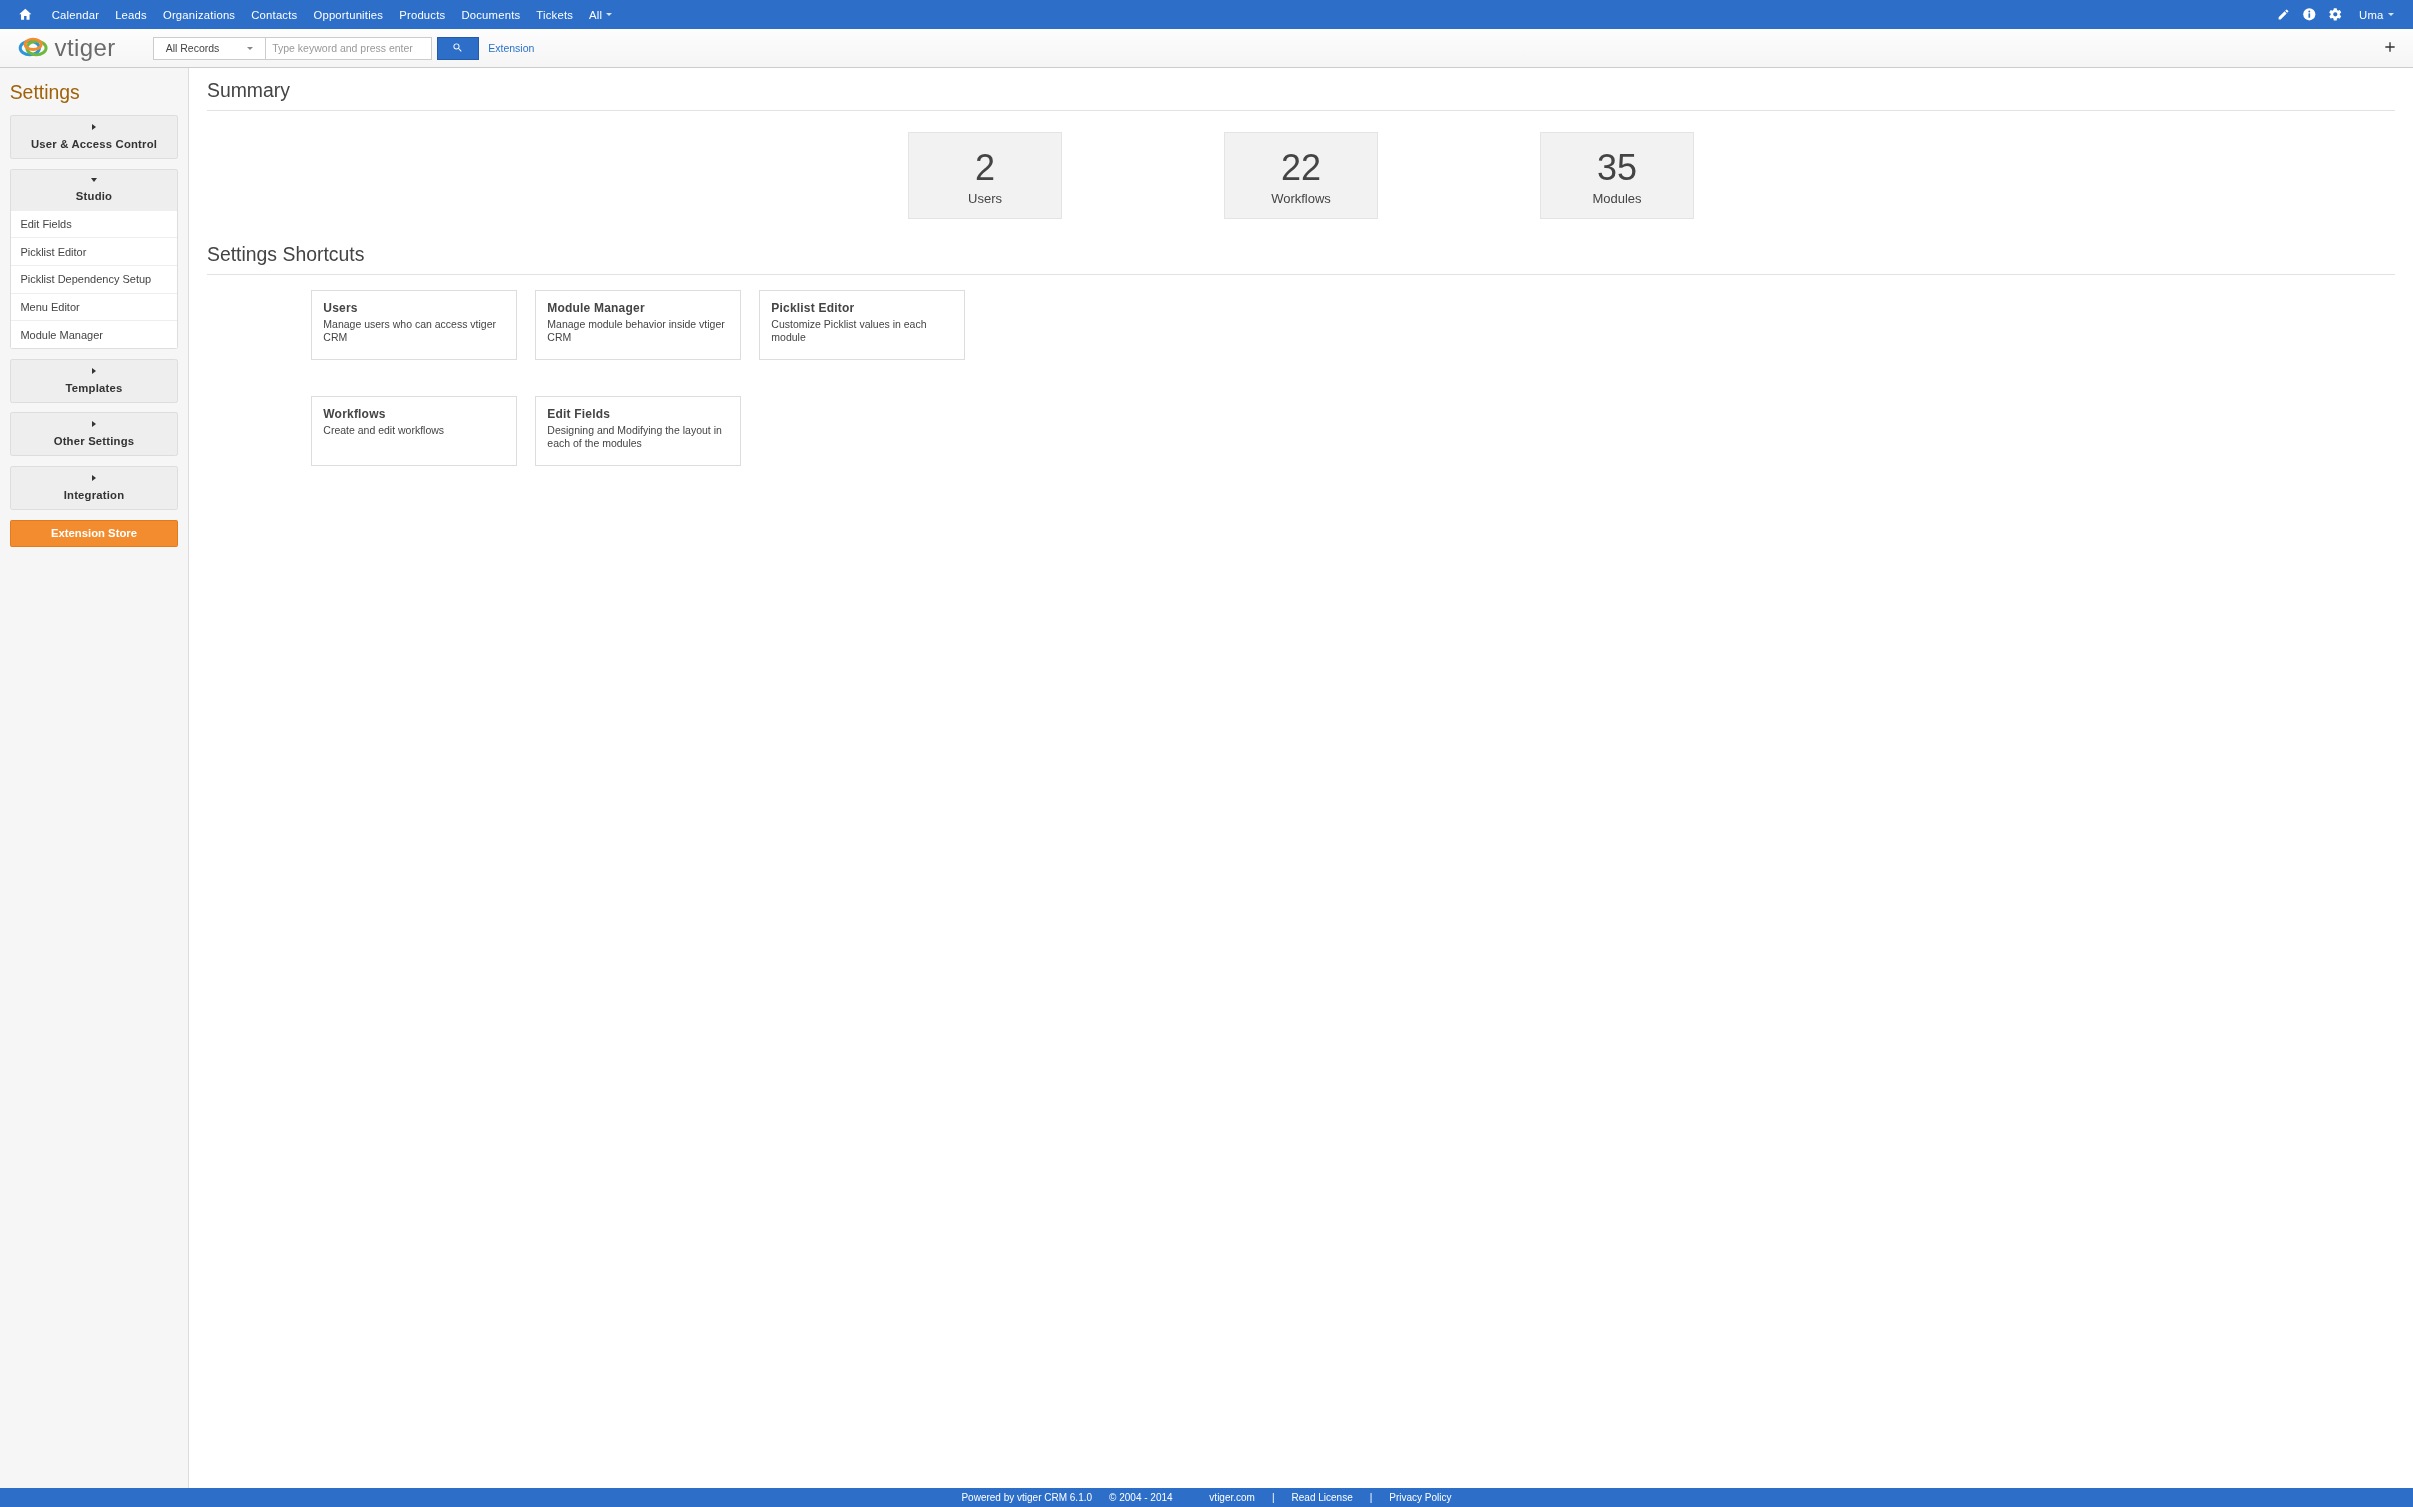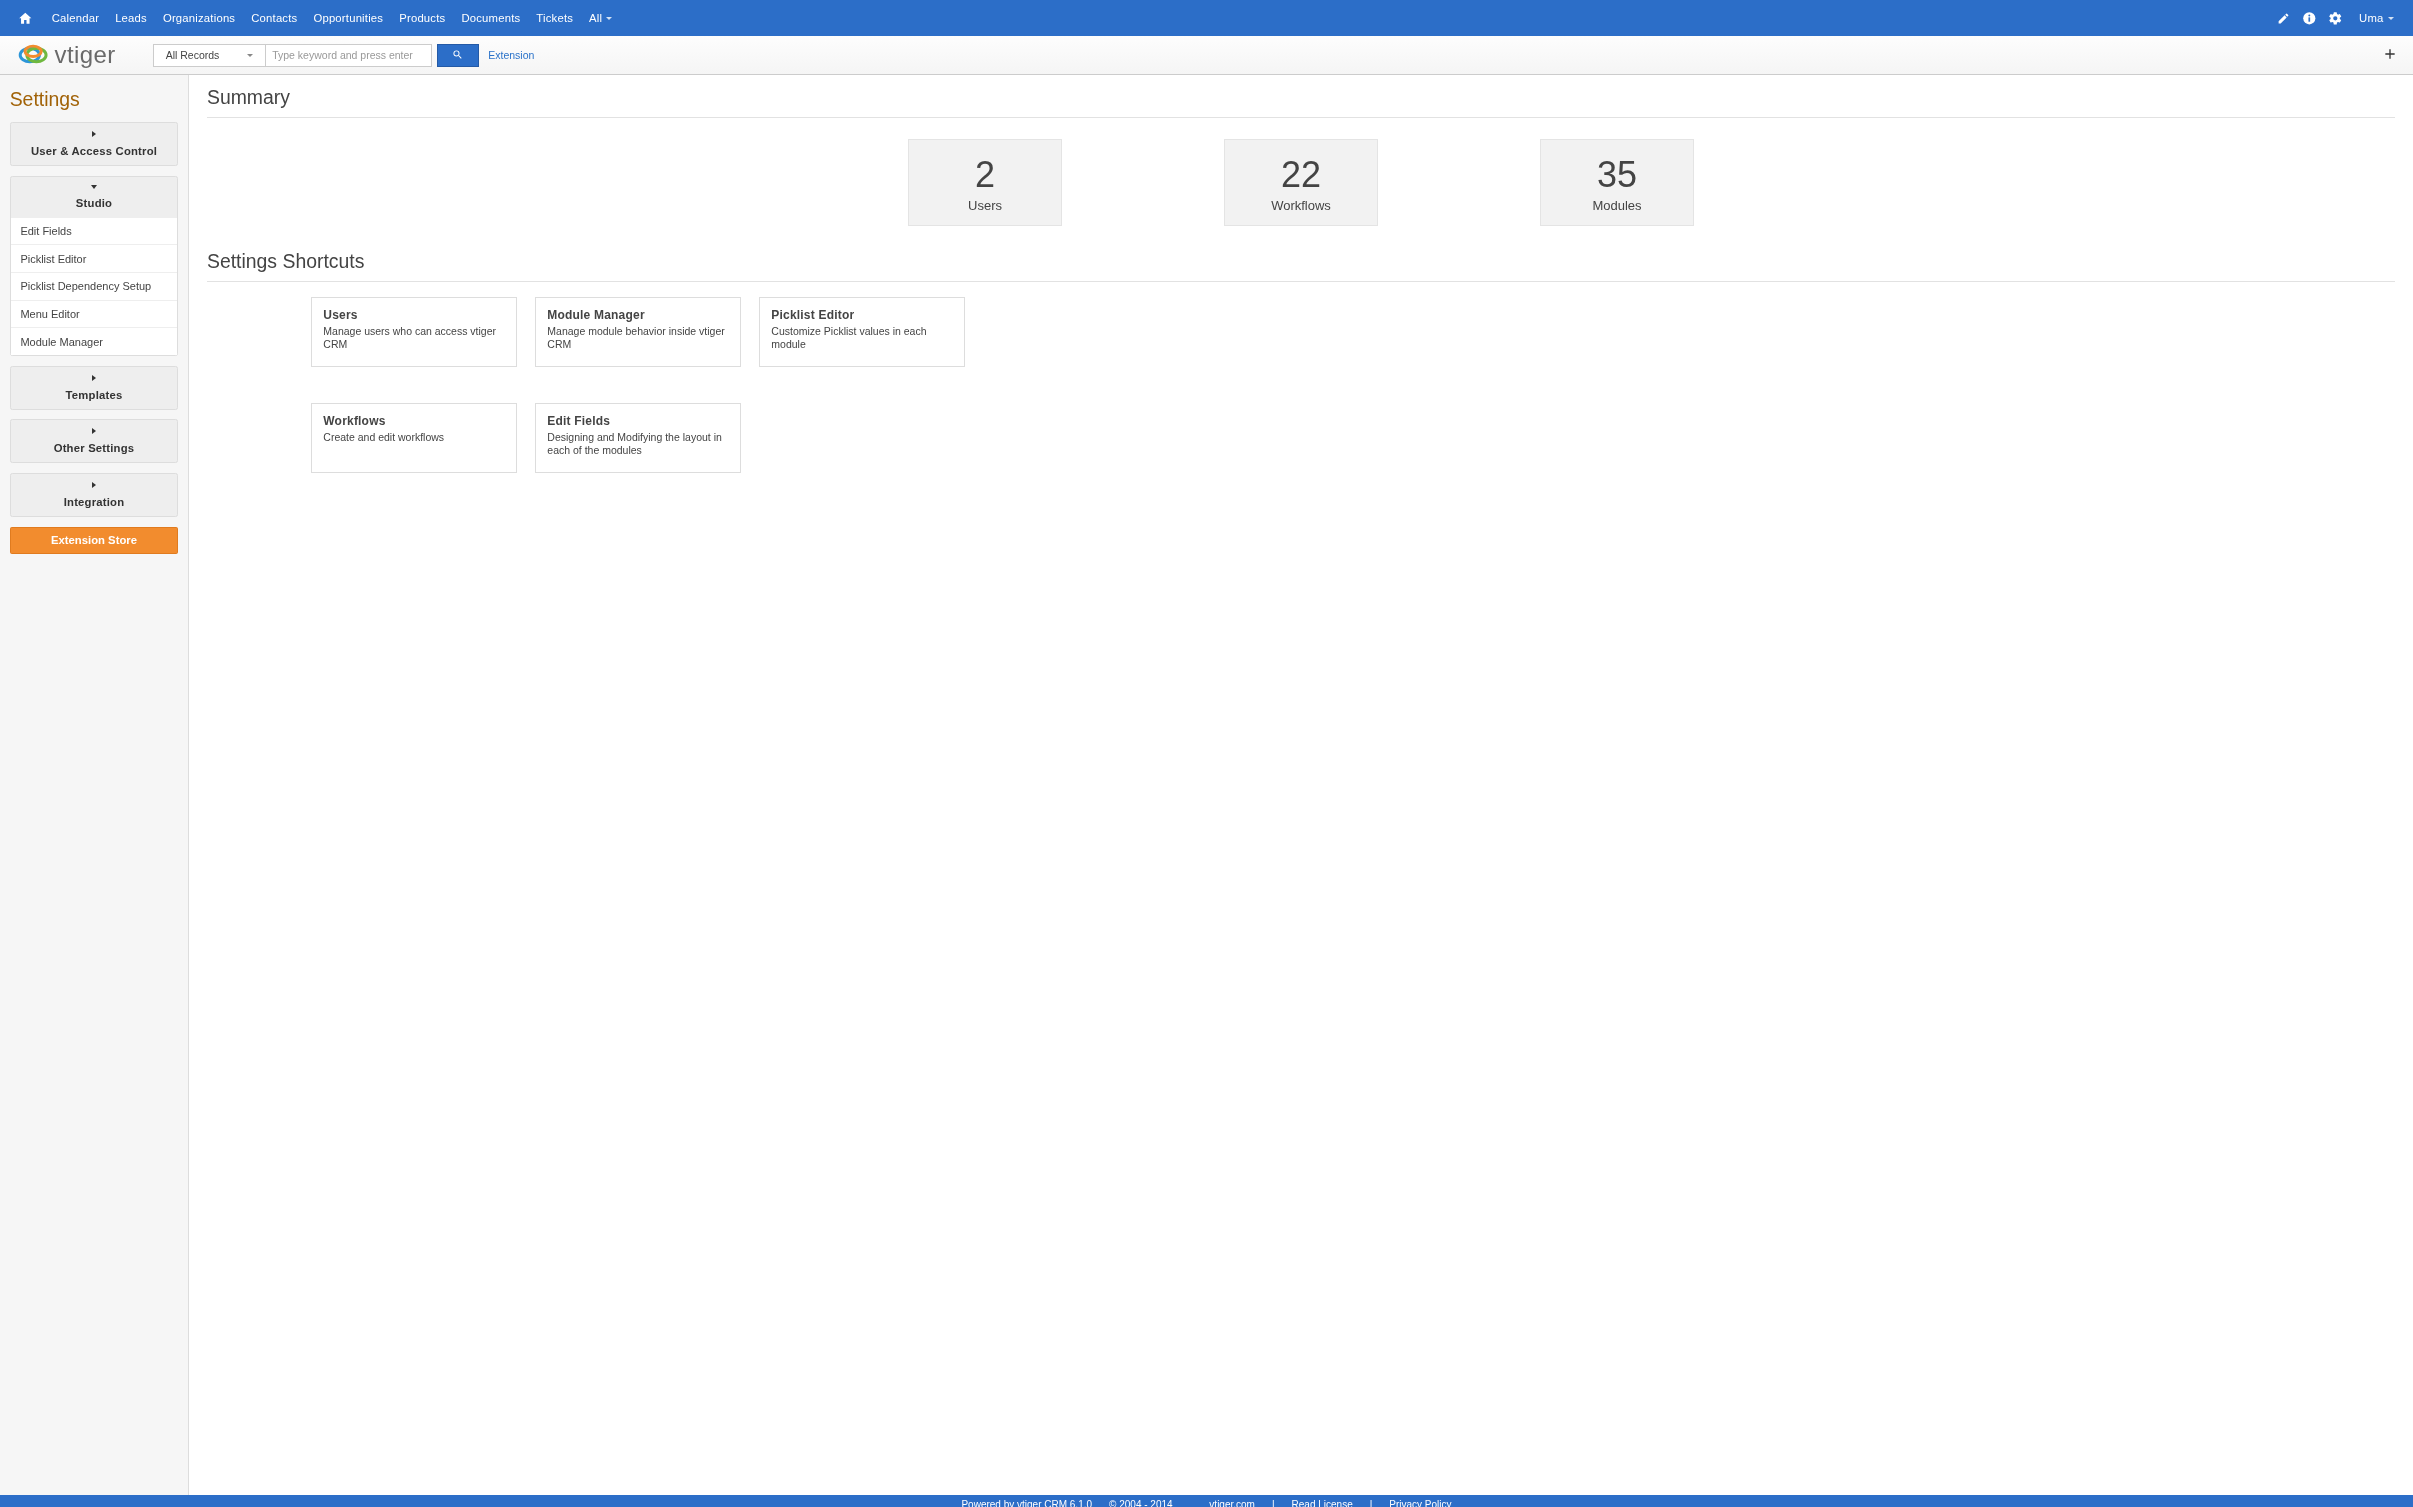--- a/index.html
+++ b/index.html
@@ -6,21 +6,21 @@
   body {
     font-family: -apple-system, "Segoe UI", Arial, sans-serif;
     font-size: 11.3px;
     color: #333;
     background: #fff;
   }
 
   
   .topnav {
     background: #2c6ec8;
-    height: 36px;
+    height: 29px;
     display: flex;
     align-items: center;
     padding: 0 14.6px;
     color: #fff;
   }
   .topnav-left { display: flex; align-items: center; gap: 0; }
   .topnav-item {
     color: #fff;
     padding: 0 8px;
     font-size: 11.3px;

